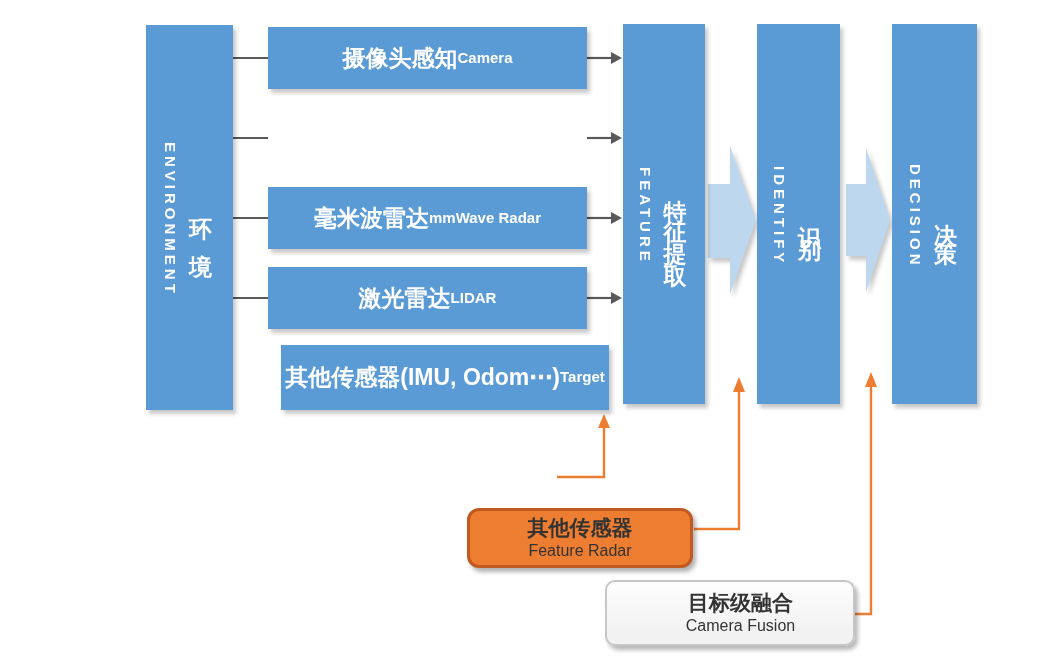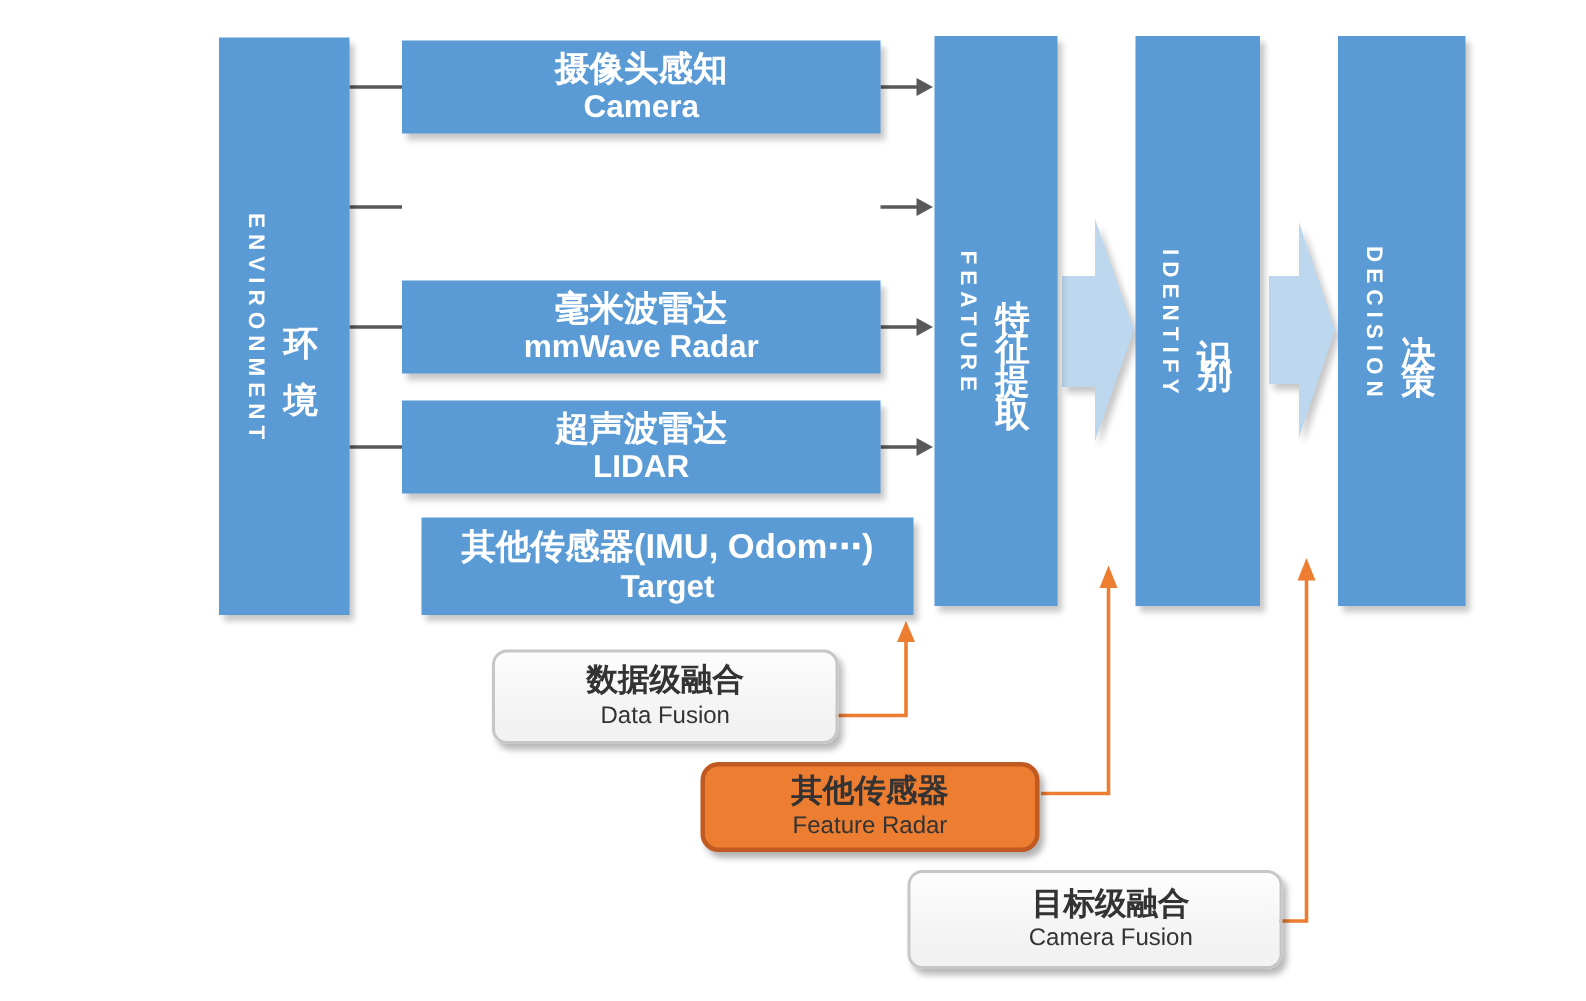--- a/index.html
+++ b/index.html
@@ -39,25 +39,25 @@
   .deci-zh{letter-spacing:0.8em;margin-bottom:-0.8em;}
 
   .env-bar{left:146px;top:25px;width:87px;height:385px;}
   .feature-bar{left:623px;top:24px;width:82px;height:380px;}
   .identify-bar{left:757px;top:24px;width:83px;height:380px;}
   .decision-bar{left:892px;top:24px;width:85px;height:380px;}
 
   
   .sensor{
     left:268px;width:319px;height:62px;
-    display:flex;flex-direction:column;align-items:center;justify-content:center;
-    text-align:center;line-height:1.25;
+    display:flex;flex-direction:row;align-items:center;justify-content:center;
+    line-height:1.25;
   }
   .sensor .zh{font-size:23px;font-weight:bold;}
-  .sensor .en{font-size:21px;font-weight:bold;}
+  .sensor .en{font-size:15px;font-weight:bold;}
   .s0{top:27px;} .s1{top:107px;} .s2{top:187px;} .s3{top:267px;}
   .s4{top:345px;left:281px;width:328px;height:65px;}
 
   
   .fusion{
     position:absolute;
     display:flex;flex-direction:column;align-items:center;justify-content:center;
     text-align:center;line-height:1.25;
     color:var(--dark-text);
   }
@@ -140,45 +140,41 @@
 
   <div class="bluebox sensor s0">
     <span class="zh">摄像头感知</span>
     <span class="en">Camera</span>
   </div>
   <div class="bluebox sensor s2">
     <span class="zh">毫米波雷达</span>
     <span class="en">mmWave Radar</span>
   </div>
   <div class="bluebox sensor s3">
-    <span class="zh">超声波雷达</span>
+    <span class="zh">激光雷达</span>
     <span class="en">LIDAR</span>
   </div>
   <div class="bluebox sensor s4">
     <span class="zh">其他传感器(IMU, Odom⋯)</span>
     <span class="en">Target</span>
   </div>
 
   <div class="bluebox vbar feature-bar">
     <span class="v-en">FEATURE</span>
     <span class="v-zh feat-zh">特征提取</span>
   </div>
   <div class="bluebox vbar identify-bar">
     <span class="v-en">IDENTIFY</span>
     <span class="v-zh iden-zh">识别</span>
   </div>
   <div class="bluebox vbar decision-bar">
     <span class="v-en">DECISION</span>
     <span class="v-zh deci-zh">决策</span>
   </div>
 
-  <div class="fusion fusion-gray data-fusion">
-    <span class="zh">数据级融合</span>
-    <span class="en">Data Fusion</span>
-  </div>
   <div class="fusion fusion-orange feature-fusion">
     <span class="zh">其他传感器</span>
     <span class="en">Feature Radar</span>
   </div>
   <div class="fusion fusion-gray target-fusion">
     <span class="zh">目标级融合</span>
     <span class="en">Camera Fusion</span>
   </div>
 
 </div>

